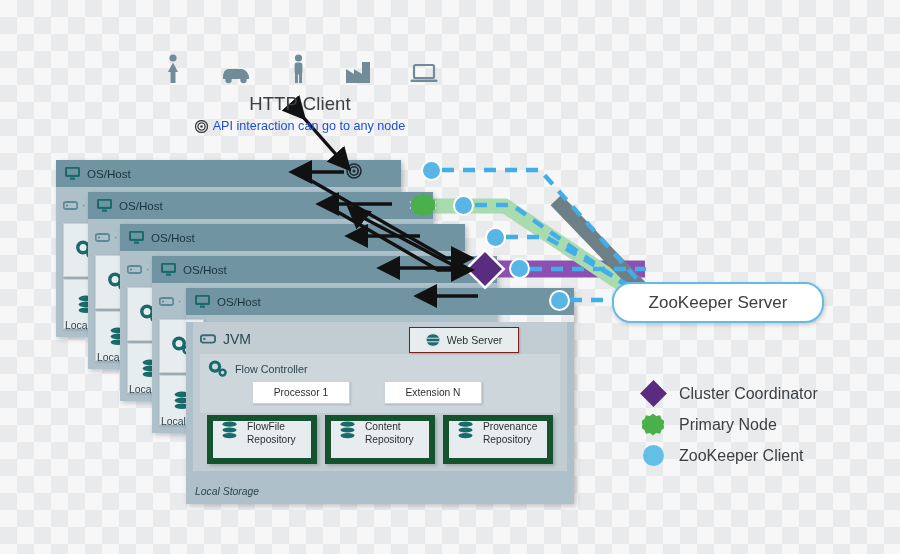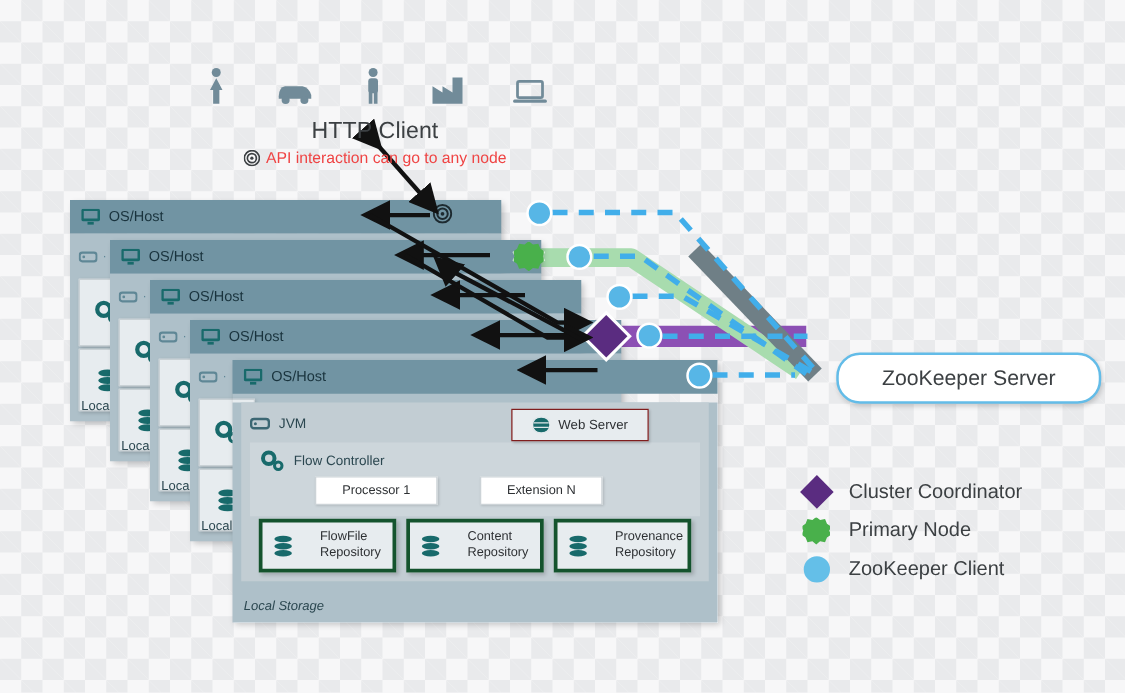--- a/index.html
+++ b/index.html
@@ -16,49 +16,49 @@
   .layer{position:absolute;left:0;top:0;width:900px;height:554px;}
   #svg-bands{z-index:2;}
   #svg-arrows{z-index:8;}
 
   
   #client-block{position:absolute;left:150px;top:50px;width:300px;z-index:9;text-align:center;}
   #client-icons{display:flex;justify-content:space-between;align-items:flex-end;
     padding:0 12px 0 14px;height:34px;}
   #client-icons .ico{fill:#718b99;}
   #client-title{font-size:18.5px;color:#3c4043;margin-top:9px;letter-spacing:.1px;}
-  #client-sub{font-size:12.6px;color:#ef4444;margin-top:4px;display:flex;
+  #client-sub{font-size:12.6px;color:#1d4ed8;margin-top:4px;display:flex;
     align-items:center;justify-content:center;gap:5px;white-space:nowrap;}
 
   
   .node{position:absolute;width:345px;z-index:3;
     box-shadow:2px 2px 5px rgba(0,0,0,.22);}
   .node-head{height:27px;background:#7194a3;display:flex;align-items:center;
     padding-left:9px;gap:7px;}
   .node-head .lbl{font-size:11.6px;color:#19333d;}
   .node-body{background:#aec0c9;padding:0 0 0 0;}
 
   
   .jvm{background:#c2cdd3;margin:7px;padding:6px 7px 7px 7px;position:relative;}
   .jvm-head{display:flex;align-items:center;gap:7px;height:22px;}
-  .jvm-head .lbl{font-size:11px;color:#2b4750;}
+  .jvm-head .lbl{font-size:14px;color:#2b4750;}
   .webserver{position:absolute;right:48px;top:5px;width:108px;height:24px;
     background:#e7ecef;border:1px solid #7f1d1d;display:flex;align-items:center;
     justify-content:center;gap:7px;box-shadow:1px 1px 2px rgba(0,0,0,.18);}
   .webserver .lbl{font-size:10.6px;color:#2d3033;}
   .flowctl{background:#cdd6db;margin-top:4px;padding:5px 8px 9px 8px;}
   .flowctl-head{display:flex;align-items:center;gap:7px;height:19px;}
   .flowctl-head .lbl{font-size:10.8px;color:#2b4750;}
   .proc-row{display:flex;gap:34px;padding:3px 0 0 44px;}
   .proc{width:96px;height:21px;background:#fff;border:1px solid #ccd3d7;
     display:flex;align-items:center;justify-content:center;
     font-size:10.2px;color:#2d3033;box-shadow:1px 1px 2px rgba(0,0,0,.15);}
   .repo-row{display:flex;gap:8px;padding:2px 7px 0 7px;}
-  .repo{flex:1;height:37px;background:#e7ecef;border:3px solid #14532d;
-    display:flex;align-items:center;gap:21px;padding-left:8px;
+  .repo{flex:1;height:37px;background:#e7ecef;border:6px solid #14532d;
+    display:flex;gap:9px;padding-left:8px;
     box-shadow:2px 2px 3px rgba(0,0,0,.18);}
   .repo .txt{font-size:10.2px;color:#2d3033;line-height:1.25;}
   .storage-lbl{font-size:10.4px;color:#2b4750;padding:8px 0 7px 9px;font-style:italic;}
 
   
   .ghost-inner{position:relative;height:150px;}
   .ghost-jvm{position:absolute;left:7px;top:6px;width:30px;height:24px;
     display:flex;align-items:center;gap:4px;}
   .ghost-card{position:absolute;background:#e7ecef;border:1px solid #c9d1d5;
     box-shadow:1px 1px 3px rgba(0,0,0,.18);display:flex;align-items:center;
@@ -71,21 +71,21 @@
     border:2.5px solid #fff;box-sizing:border-box;}
   .star8{width:24px;height:24px;background:#49b04b;
     clip-path:polygon(50% 0%,64% 11%,82% 8%,89% 25%,105% 36%,97% 50%,105% 64%,
       89% 75%,82% 92%,64% 89%,50% 100%,36% 89%,18% 92%,11% 75%,-5% 64%,3% 50%,
       -5% 36%,11% 25%,18% 8%,36% 11%);
     filter:drop-shadow(0 0 1.4px #fff) drop-shadow(0 0 1.4px #fff);}
   .diamond{width:24px;height:24px;background:#5a2c80;transform:rotate(45deg);
     box-shadow:0 0 0 2.5px #fff;}
 
   
-  #zk-server{position:absolute;left:669px;top:282px;width:208px;height:37px;
+  #zk-server{position:absolute;left:612px;top:282px;width:208px;height:37px;
     background:#fff;border:2.5px solid #63bce8;border-radius:19px;
     display:flex;align-items:center;justify-content:center;z-index:7;
     box-shadow:1px 2px 4px rgba(0,0,0,.18);}
   #zk-server .lbl{font-size:17px;color:#3c4043;}
 
   
   #legend{position:absolute;left:640px;top:378px;z-index:9;}
   .leg-row{display:flex;align-items:center;gap:13px;height:31px;}
   .leg-row .lbl{font-size:16px;color:#3c4043;}
   .leg-mark{width:26px;display:flex;justify-content:center;align-items:center;}

